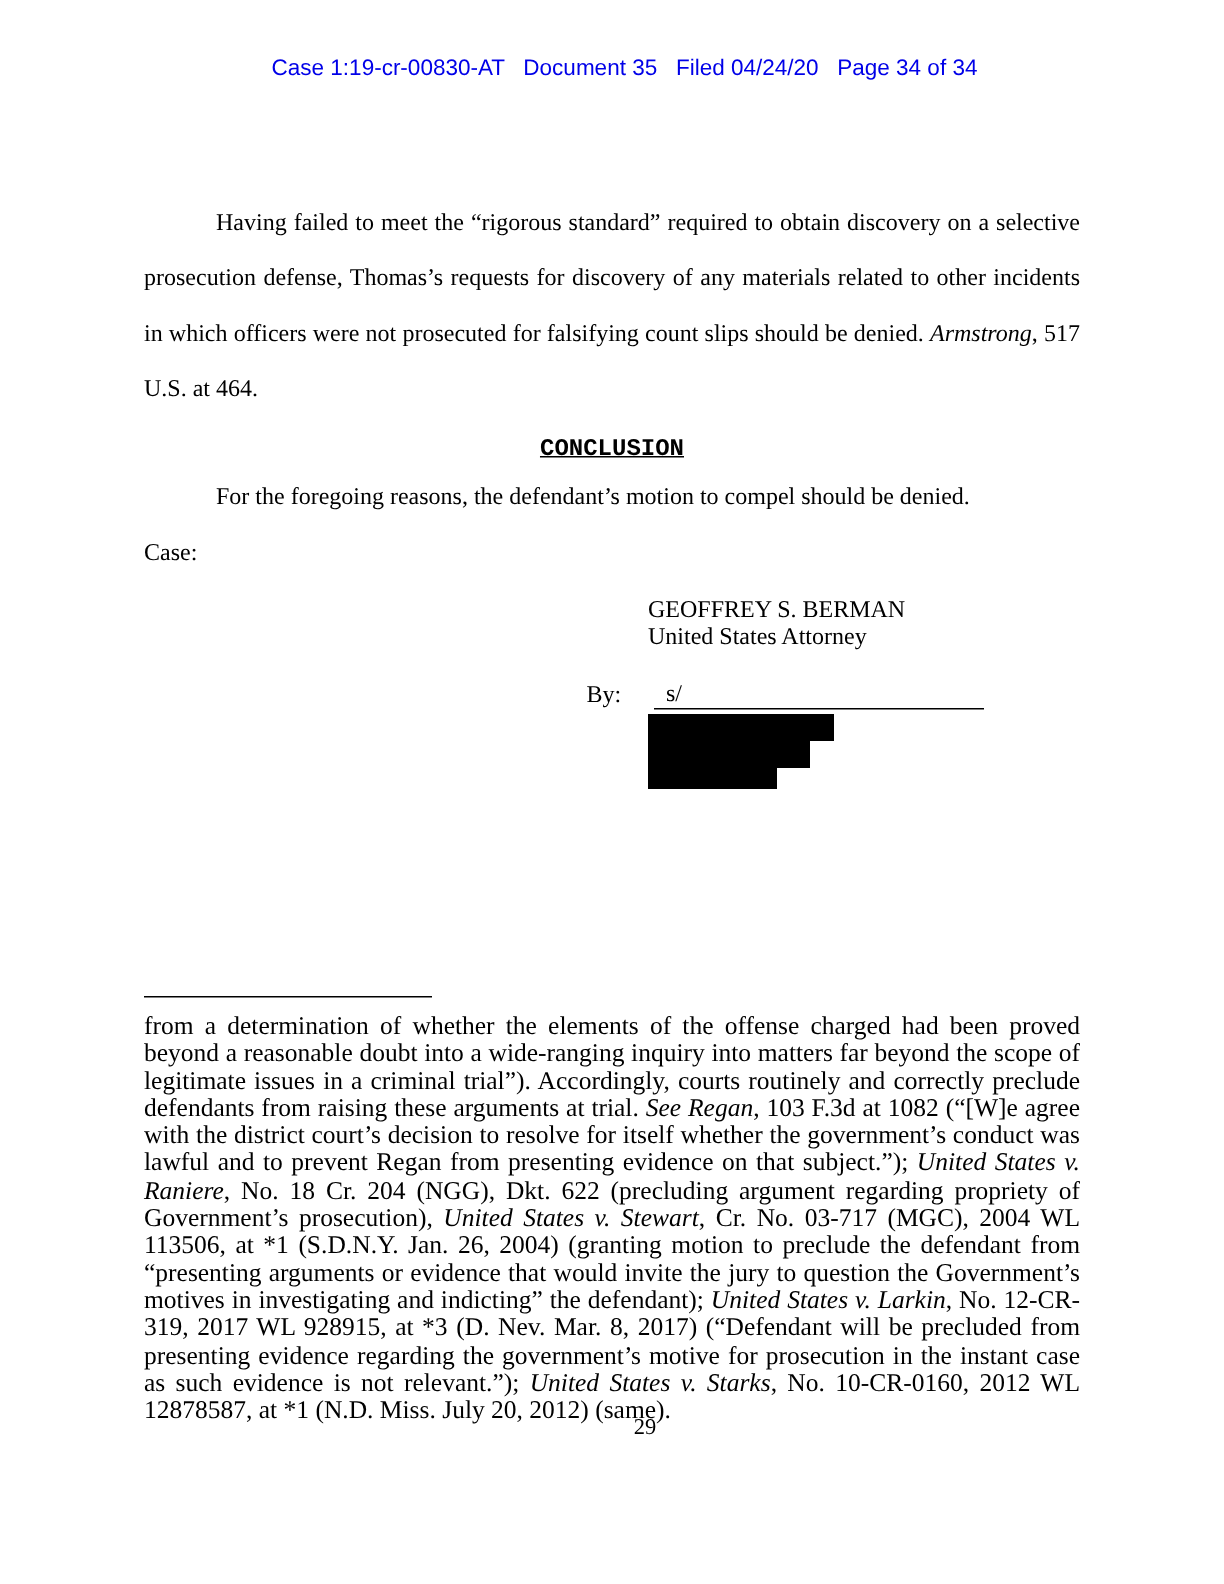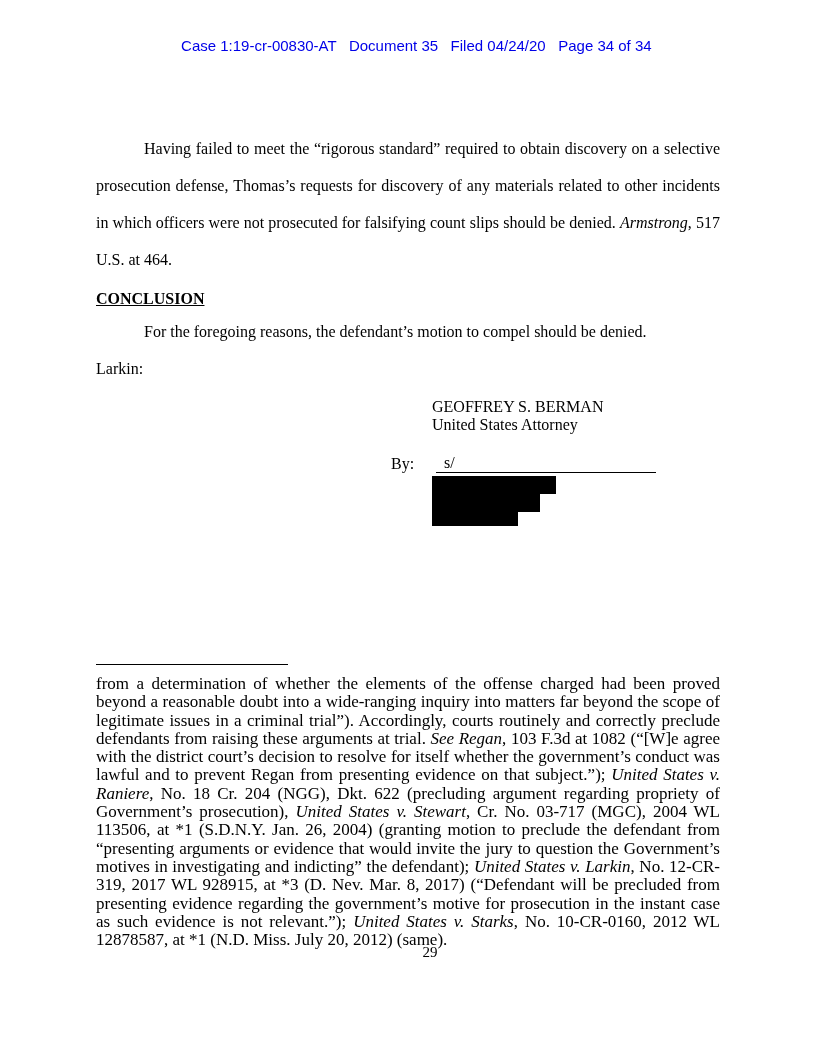--- a/index.html
+++ b/index.html
@@ -25,23 +25,24 @@
   .content { margin: 0 96px; }
   p { margin: 0; }
   .para1 {
     margin-top: 59px;
     text-indent: 48px;
     text-align: justify;
     line-height: 37px;
   }
   .conclusion {
     margin-top: 8px;
-    text-align: left;
+    text-align: center;
     font-weight: bold;
     line-height: 26px;
+    font-family: Liberation Mono, monospace;
   }
   .conclusion .u { text-decoration: underline; }
   .para2 {
     margin-top: 8px;
     text-indent: 48px;
     line-height: 24px;
   }
   .dated-row {
     margin-top: 16px;
     display: flex;
@@ -109,21 +110,21 @@
 
   <div class="content">
 
     <p class="para1"><span>Having failed to meet the “rigorous standard” required to obtain discovery on a selective prosecution defense, Thomas’s requests for discovery of any materials related to other incidents in which officers were not prosecuted for falsifying count slips should be denied.  </span><i>Armstrong</i><span>, 517 U.S. at 464.</span></p>
 
     <p class="conclusion"><span class="u">CONCLUSION</span></p>
 
     <p class="para2">For the foregoing reasons, the defendant’s motion to compel should be denied.</p>
 
     <div class="dated-row">
-      <span>Larkin:</span>
+      <span>Case:</span>
     </div>
 
 
     <p class="sig-name">GEOFFREY S. BERMAN</p>
     <p class="sig-title">United States Attorney</p>
 
     <div class="by-row">
       <span class="by-label">By:</span>
       <span class="sig-line"><span>s/</span></span>
     </div>

